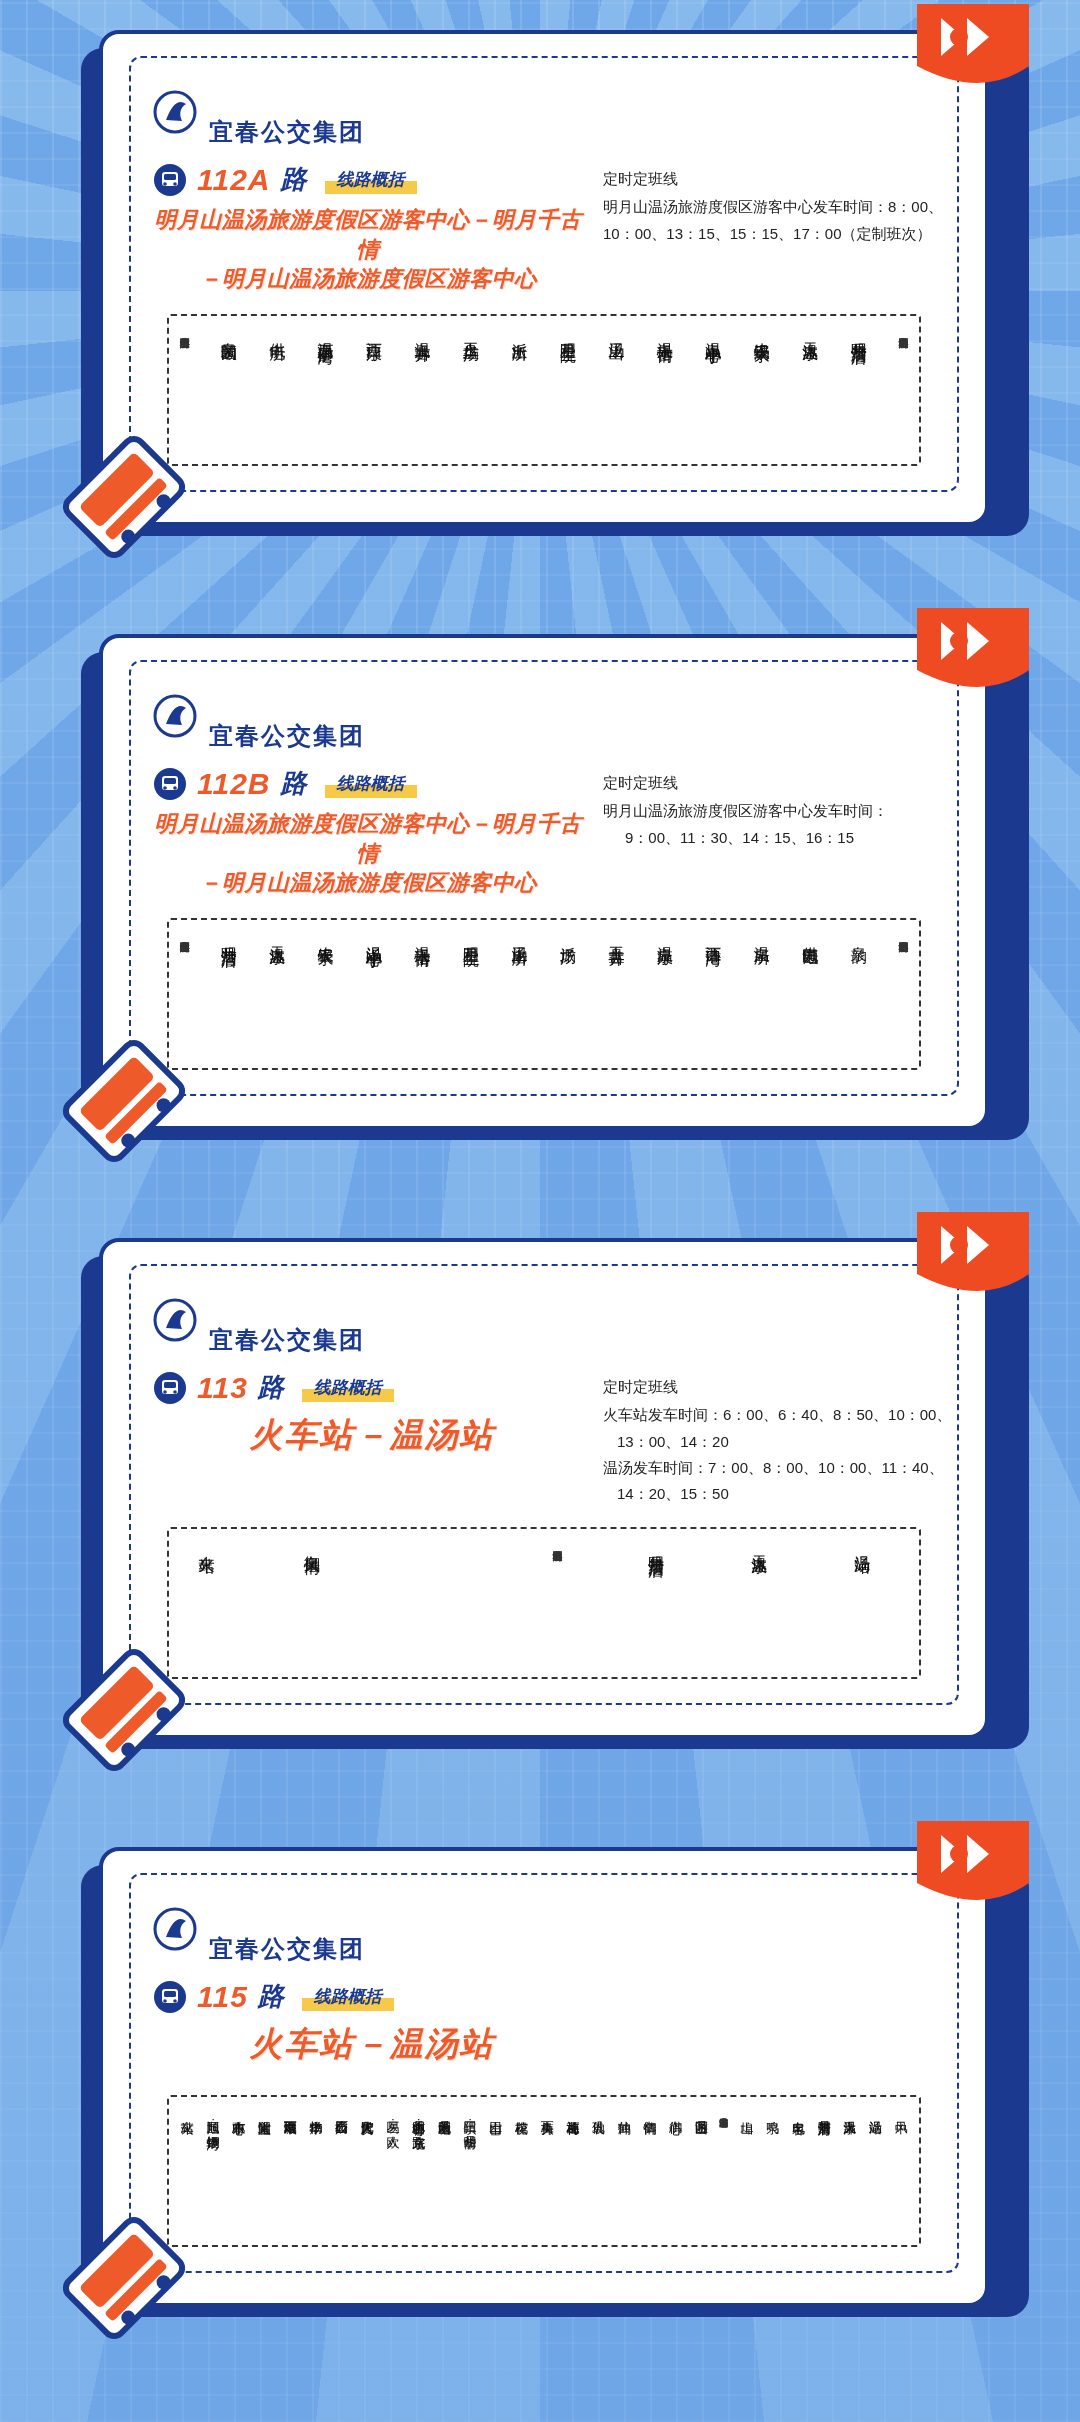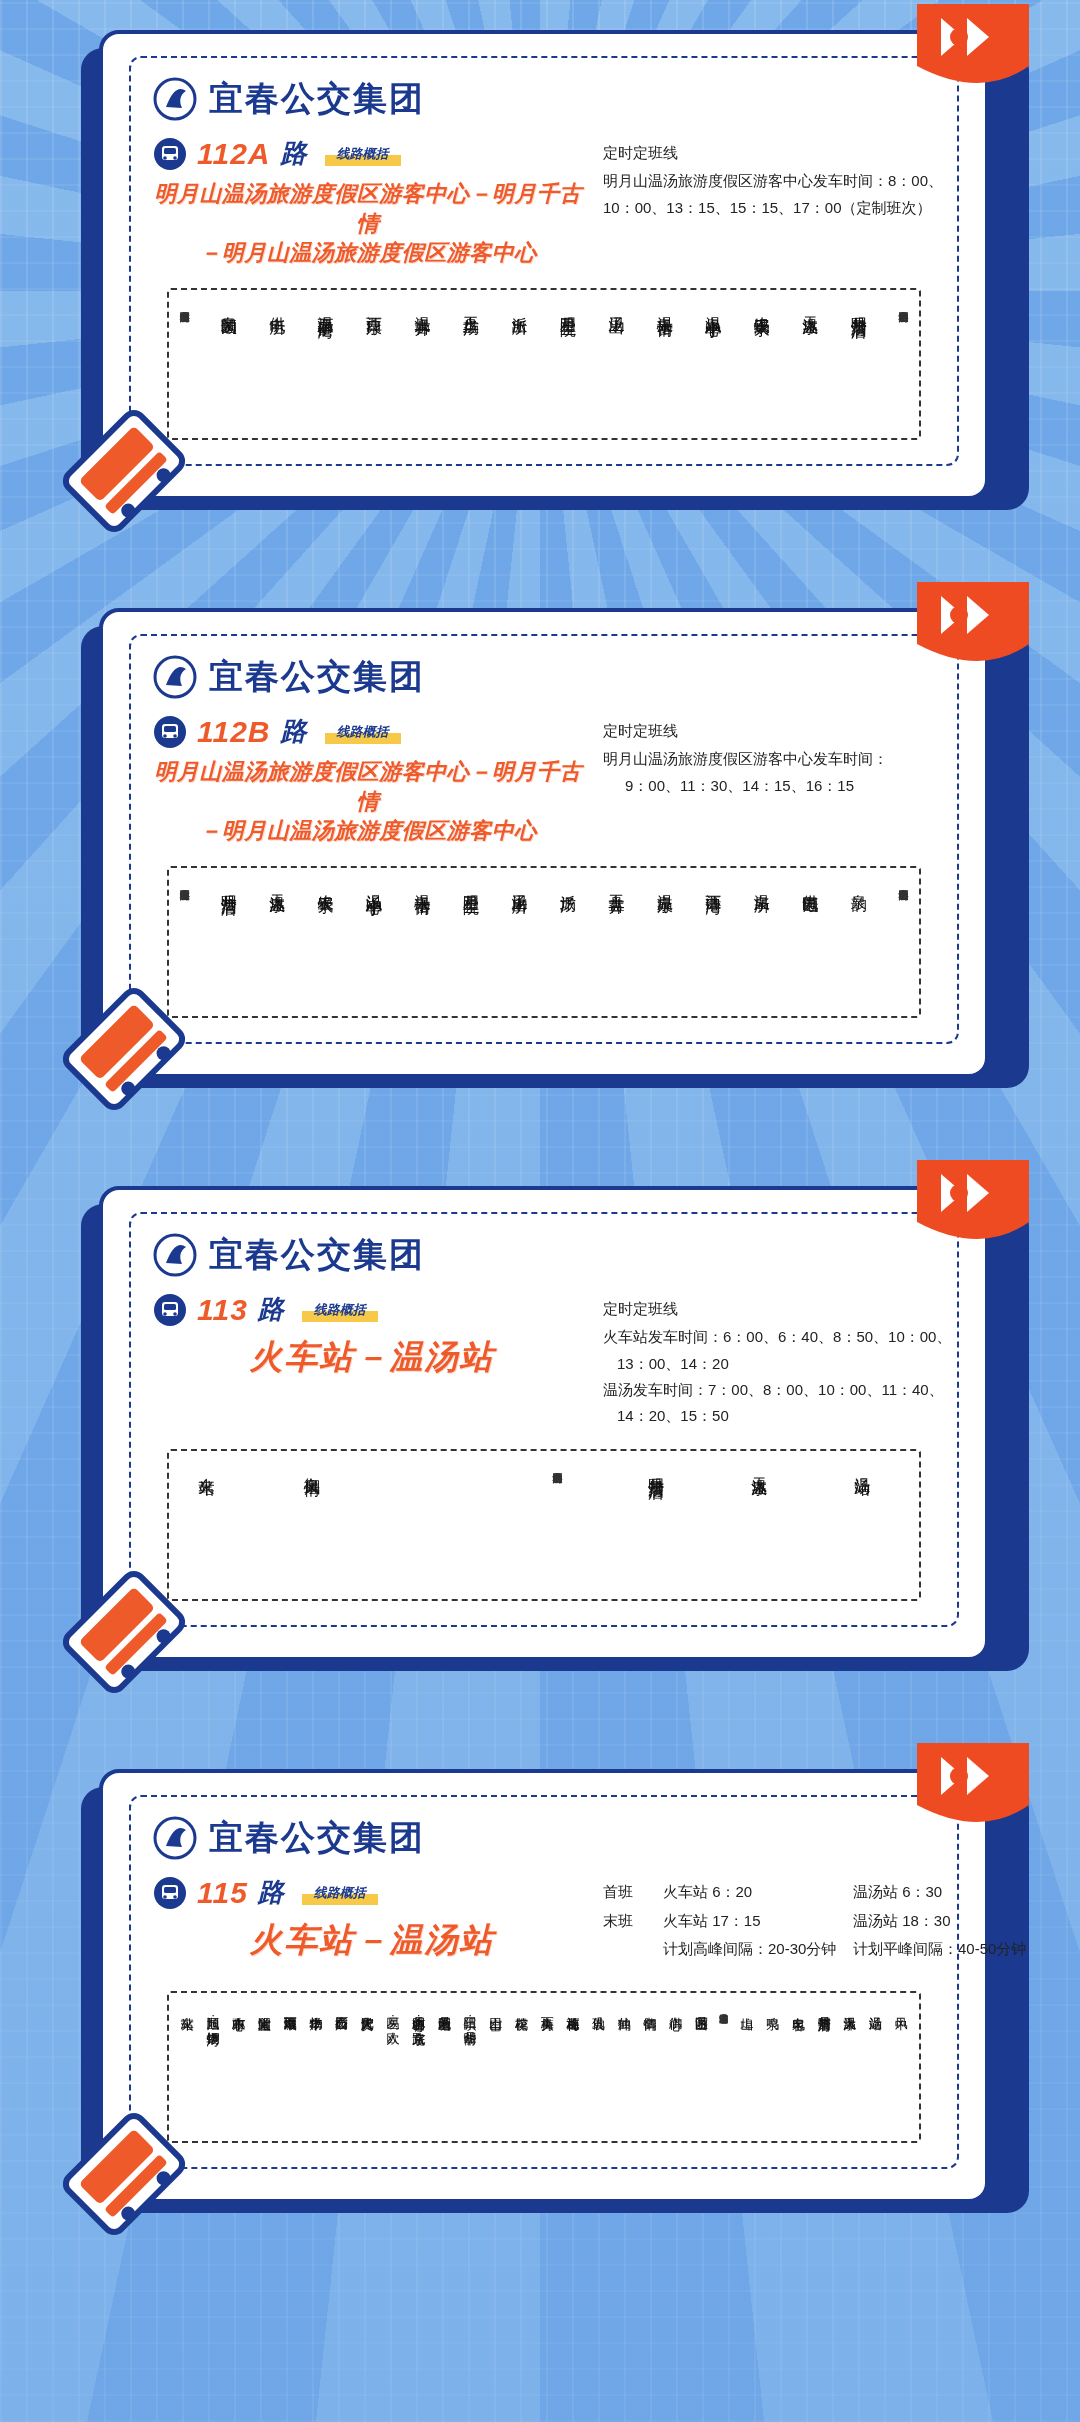--- a/index.html
+++ b/index.html
@@ -96,25 +96,26 @@
     align-items: center;
     gap: 12px;
     margin-bottom: 14px;
   }
   .brand-logo {
     width: 44px;
     height: 44px;
     flex: none;
   }
   .brand-name {
-    font-size: 34px;
+    font-size: 24px;
     font-weight: bold;
     color: #1b3a8f;
     letter-spacing: 2px;
     font-family: "Liberation Serif", serif;
+    margin-top: 40px;
   }
 
   
   .route-head {
     display: flex;
     align-items: flex-start;
     gap: 20px;
   }
   .route-left { flex: 0 0 430px; text-align: center; }
   .route-line-row {
@@ -137,21 +138,21 @@
   .route-word {
     color: #1b3a8f;
     font-size: 26px;
     font-weight: bold;
     font-style: italic;
   }
   .overview-tag {
     position: relative;
     margin-left: 8px;
     padding: 3px 12px 3px 12px;
-    font-size: 13px;
+    font-size: 17px;
     font-weight: bold;
     color: #1b3a8f;
     font-style: italic;
     background: linear-gradient(180deg, rgba(255,255,255,0) 55%, #f7c948 55%, #f7c948 100%);
     white-space: nowrap;
   }
   .route-name {
     margin-top: 8px;
     color: #ef5a2a;
     font-size: 22px;
@@ -501,33 +502,20 @@
                 <rect x="9" y="9" width="16" height="14" rx="3" fill="#ffffff"></rect>
                 <rect x="11" y="11" width="12" height="6" rx="1.5" fill="#1b3a8f"></rect>
                 <circle cx="12" cy="21" r="1.8" fill="#1b3a8f"></circle>
                 <circle cx="22" cy="21" r="1.8" fill="#1b3a8f"></circle>
               </svg>
               <span class="route-no">115</span>
               <span class="route-word">路</span>
               <span class="overview-tag">线路概括</span>
             </div>
             <div class="route-name big">火车站－温汤站</div>
-          </div>
-          <div class="route-right">
-            <div class="sched-grid">
-              <div>首班</div>
-              <div>火车站  6：20</div>
-              <div>温汤站  6：30</div>
-              <div>末班</div>
-              <div>火车站  17：15</div>
-              <div>温汤站  18：30</div>
-              <div></div>
-              <div>计划高峰间隔：20-30分钟</div>
-              <div>计划平峰间隔：40-50分钟</div>
-            </div>
           </div>
         </div>
 
         <div class="stops-box dense" style="margin-top:28px">
           <div class="stop">火车站</div>
           <div class="stop">旭园顺·铜锣湾广场</div>
           <div class="stop">市政中心东</div>
           <div class="stop">宜阳大道站</div>
           <div class="stop">万丰城烟雨路</div>
           <div class="stop">丰物华广场</div>

